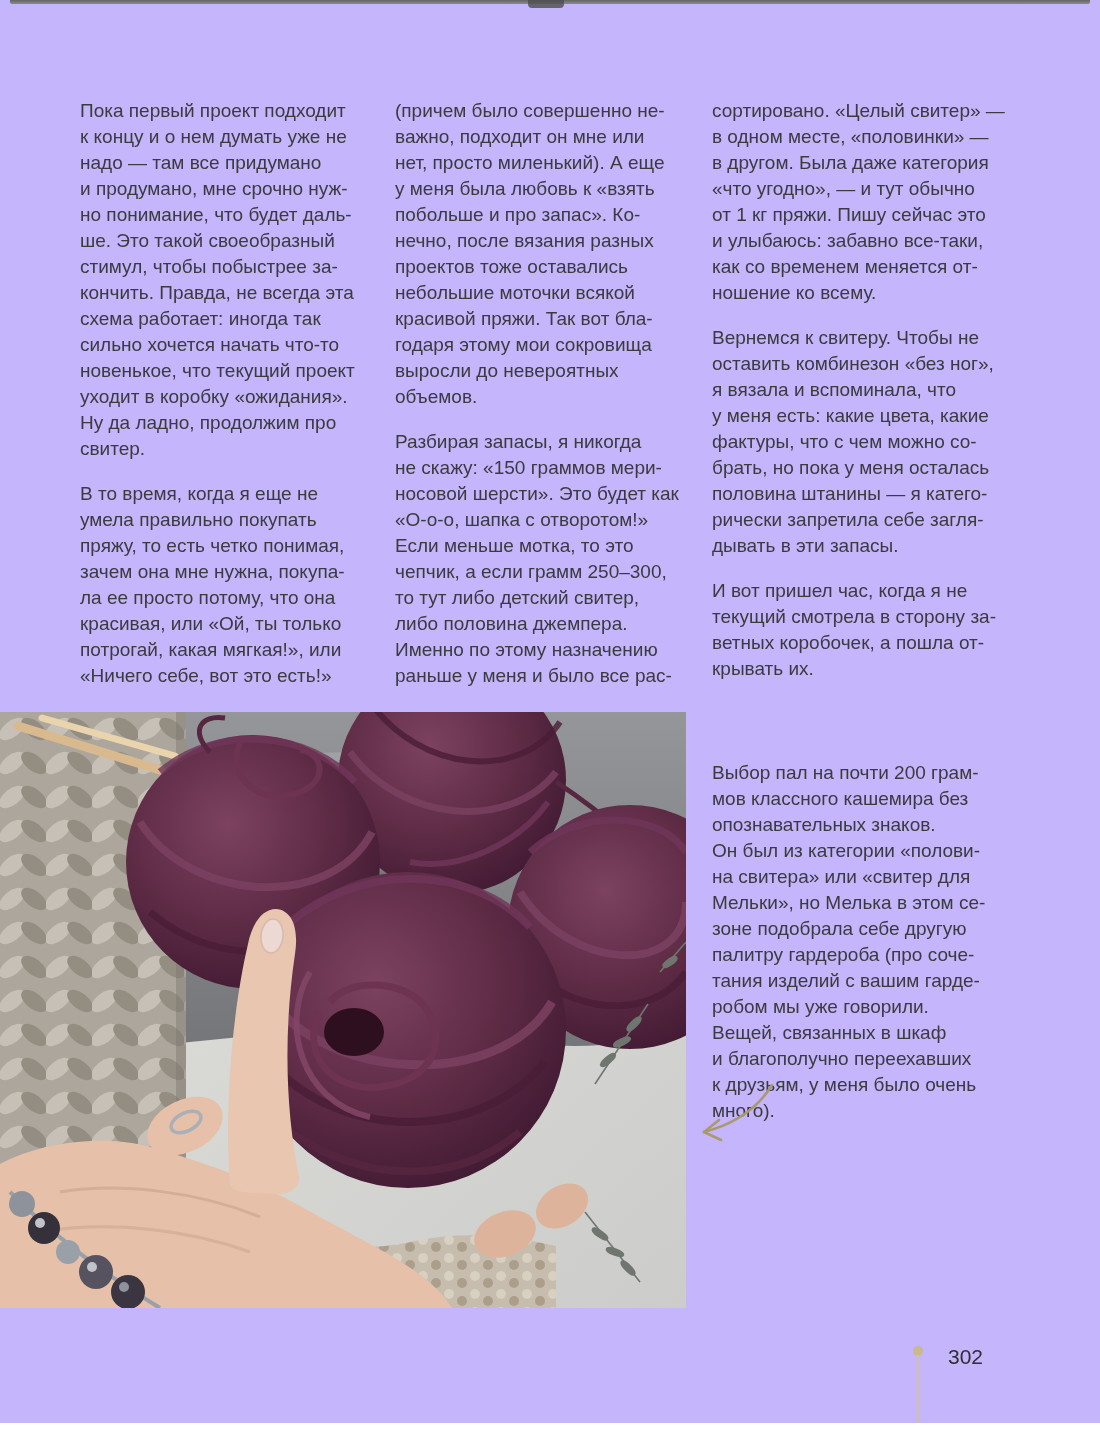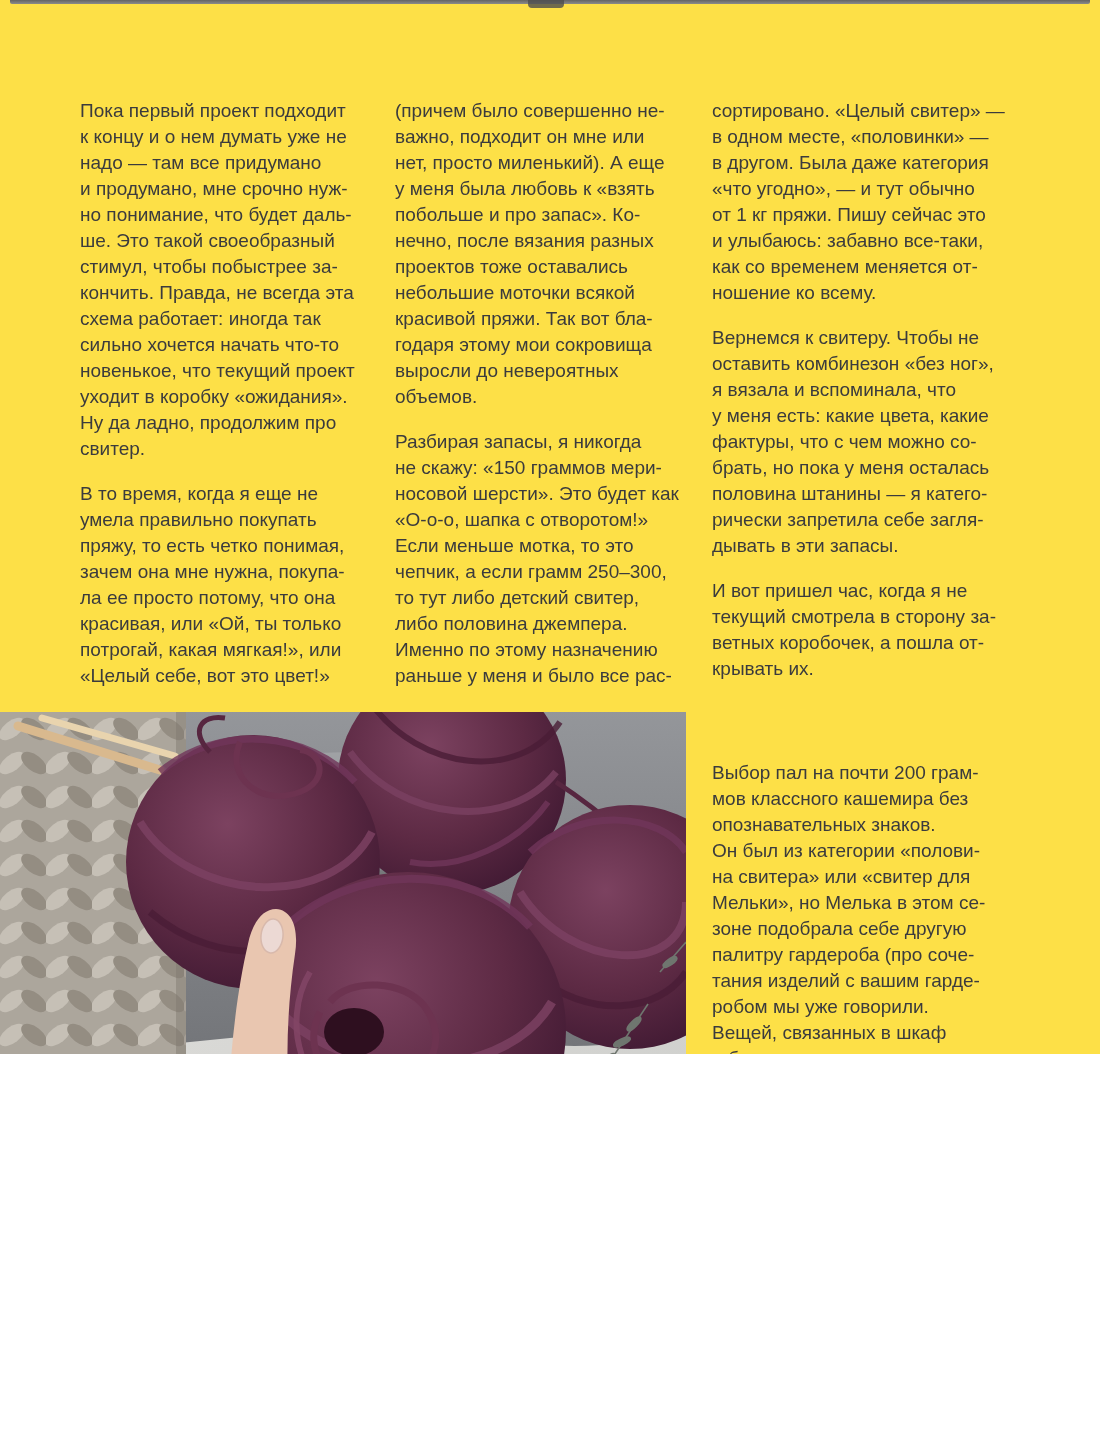--- a/index.html
+++ b/index.html
@@ -1,19 +1,19 @@
 <!DOCTYPE html>
 <html lang="ru"><head>
 <meta charset="utf-8">
 <style>
   html,body{margin:0;padding:0;background:#ffffff;}
   .page{
     position:relative;
-    width:1100px;height:1054px;
-    background:#fde047;
+    width:1100px;height:1423px;
+    background:#c4b5fd;
     font-family:"Liberation Sans","DejaVu Sans",sans-serif;
     color:#3b3b3d;
     overflow:hidden;
   }
   .top-edge{
     position:absolute;left:10px;top:0;width:1080px;height:4px;
     background:linear-gradient(#646464,#8b8b8b);
     border-radius:0 0 2px 2px;
   }
   .top-edge-tab{
@@ -82,21 +82,21 @@
 уходит в коробку «ожидания».
 Ну да ладно, продолжим про
 свитер.</p>
     <p>В то время, когда я еще не
 умела правильно покупать
 пряжу, то есть четко понимая,
 зачем она мне нужна, покупа-
 ла ее просто потому, что она
 красивая, или «Ой, ты только
 потрогай, какая мягкая!», или
-«Целый себе, вот это цвет!»</p>
+«Ничего себе, вот это есть!»</p>
   </div>
 
   <div class="col col2">
     <p>(причем было совершенно не-
 важно, подходит он мне или
 нет, просто миленький). А еще
 у меня была любовь к «взять
 побольше и про запас». Ко-
 нечно, после вязания разных
 проектов тоже оставались

